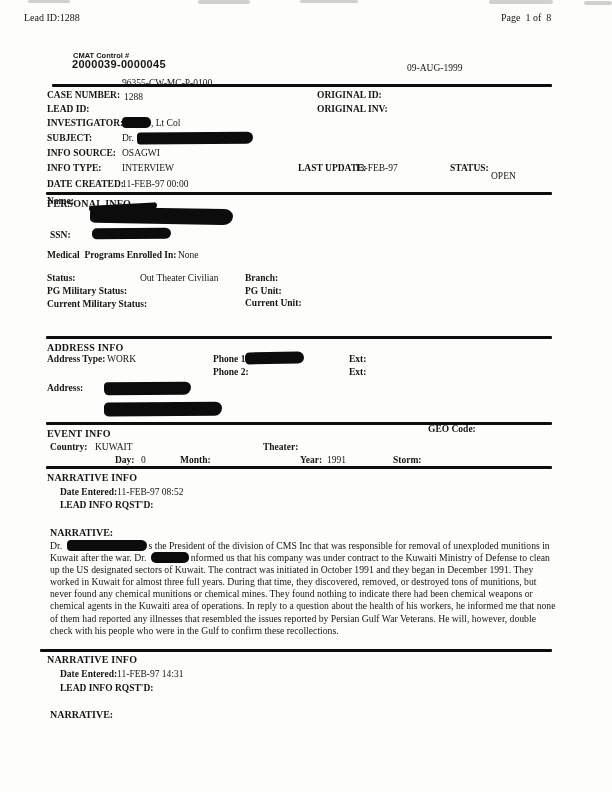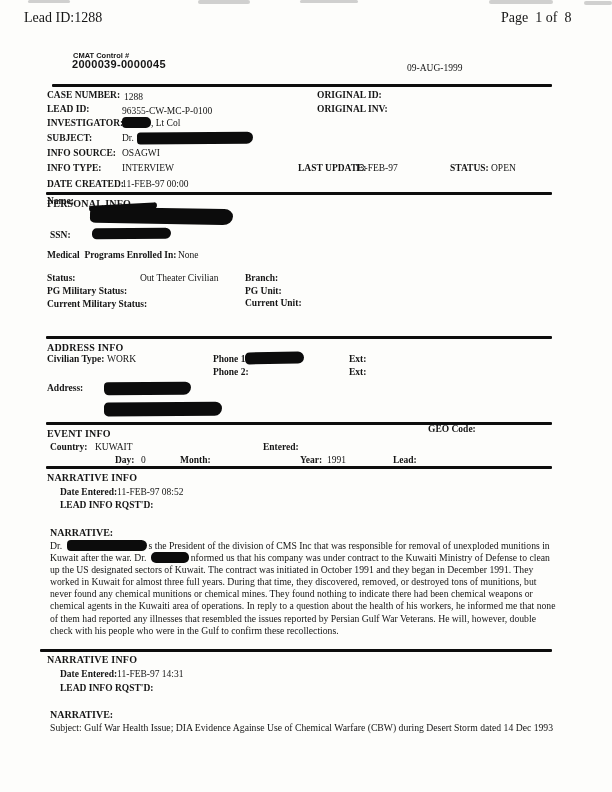--- a/index.html
+++ b/index.html
@@ -5,21 +5,21 @@
   html,body{margin:0;padding:0;background:#e8e8e8;}
   .page{
     position:relative;width:612px;height:792px;margin:0 auto;
     background:#fdfdfb;overflow:hidden;
     font-family:"Liberation Serif","DejaVu Serif",serif;
     color:#151515;
   }
   .t{position:absolute;white-space:pre;font-size:9.5px;line-height:11px;}
   .b{font-weight:bold;}
   .sec{font-weight:bold;font-size:10px;letter-spacing:.2px;}
-  .small{font-size:14px;}
+  .small{font-size:10px;}
   .sans{font-family:"Liberation Sans","DejaVu Sans",sans-serif;}
   .title{position:absolute;left:0;right:0;text-align:center;font-weight:bold;
          font-size:13.5px;letter-spacing:.8px;}
   .hr{position:absolute;background:#0d0d0d;border-radius:1px;}
   .redact{position:absolute;background:#0c0c0c;}
   .redact-in{display:inline-block;background:#0c0c0c;vertical-align:-2px;
              border-radius:5px;margin:0 2px;}
   .para{position:absolute;white-space:normal;font-size:9.7px;line-height:12.1px;
         text-align:left;}
   .artifact{position:absolute;background:#9a9a9a;opacity:.45;border-radius:2px;}
@@ -36,21 +36,21 @@
   <div class="artifact" style="left:584px;top:1px;width:28px;height:4px"></div>
 
   <div class="t small" style="left:24px;top:12px">Lead ID:1288</div>
   <div class="t small" style="left:501px;top:12px">Page  1 of  8</div>
   <div class="t sans b" style="left:73px;top:50px;font-size:7.5px">CMAT Control #</div>
   <div class="t sans b" style="left:72px;top:59px;font-size:11px;letter-spacing:.3px">2000039-0000045</div>
   <div class="t" style="left:407px;top:63px">09-AUG-1999</div>
   <div class="hr" style="left:52px;top:84px;width:500px;height:3px"></div>
 
   <div class="t b" style="left:47px;top:90px">CASE NUMBER:</div>
-  <div class="t" style="left:122px;top:106px">96355-CW-MC-P-0100</div>
+  <div class="t" style="left:122px;top:78px">96355-CW-MC-P-0100</div>
   <div class="t b" style="left:317px;top:90px">ORIGINAL ID:</div>
 
   <div class="t b" style="left:47px;top:104px">LEAD ID:</div>
   <div class="t" style="left:124px;top:92px">1288</div>
   <div class="t b" style="left:317px;top:104px">ORIGINAL INV:</div>
 
   <div class="t b" style="left:47px;top:118px">INVESTIGATOR:</div>
   <div class="redact" style="left:122px;top:117px;width:29px;height:11px;border-radius:4px 5px 5px 4px"></div>
   <div class="t" style="left:151px;top:118px">, Lt Col</div>
 
@@ -59,21 +59,21 @@
   <div class="redact" style="left:137px;top:132px;width:116px;height:12px;border-radius:5px 8px 9px 5px;transform:rotate(-.4deg)"></div>
 
   <div class="t b" style="left:47px;top:148px">INFO SOURCE:</div>
   <div class="t" style="left:122px;top:148px">OSAGWI</div>
 
   <div class="t b" style="left:47px;top:163px">INFO TYPE:</div>
   <div class="t" style="left:122px;top:163px">INTERVIEW</div>
   <div class="t b" style="left:298px;top:163px">LAST UPDATE:</div>
   <div class="t" style="left:355px;top:163px">13-FEB-97</div>
   <div class="t b" style="left:450px;top:163px">STATUS:</div>
-  <div class="t" style="left:491px;top:163px">OPEN</div>
+  <div class="t" style="left:491px;top:171px">OPEN</div>
 
   <div class="t b" style="left:47px;top:179px">DATE CREATED:</div>
   <div class="t" style="left:122px;top:179px">11-FEB-97 00:00</div>
 
   <div class="hr" style="left:46px;top:192px;width:506px;height:3px"></div>
 
   <div class="t sec" style="left:47px;top:198px">PERSONAL INFO</div>
   <div class="t b" style="left:47px;top:196px">Name:</div>
   <div class="redact" style="left:89px;top:204px;width:68px;height:6px;border-radius:3px;transform:rotate(-3deg)"></div>
   <div class="redact" style="left:90px;top:208px;width:143px;height:16px;border-radius:10px 12px 14px 8px / 8px 10px 12px 6px;transform:rotate(1deg)"></div>
@@ -89,59 +89,58 @@
 
   <div class="t b" style="left:47px;top:286px">PG Military Status:</div>
   <div class="t b" style="left:245px;top:286px">PG Unit:</div>
 
   <div class="t b" style="left:47px;top:299px">Current Military Status:</div>
   <div class="t b" style="left:245px;top:298px">Current Unit:</div>
 
   <div class="hr" style="left:46px;top:336px;width:506px;height:3px"></div>
 
   <div class="t sec" style="left:47px;top:342px">ADDRESS INFO</div>
-  <div class="t b" style="left:47px;top:354px">Civilian Type:</div>
+  <div class="t b" style="left:47px;top:354px">Address Type:</div>
   <div class="t" style="left:107px;top:354px">WORK</div>
   <div class="t b" style="left:213px;top:354px">Phone 1:</div>
   <div class="redact" style="left:245px;top:352px;width:59px;height:12px;border-radius:6px 8px 8px 6px;transform:rotate(-1deg)"></div>
   <div class="t b" style="left:349px;top:354px">Ext:</div>
 
   <div class="t b" style="left:213px;top:367px">Phone 2:</div>
   <div class="t b" style="left:349px;top:367px">Ext:</div>
 
   <div class="t b" style="left:47px;top:383px">Address:</div>
   <div class="redact" style="left:104px;top:382px;width:87px;height:13px;border-radius:5px 7px 9px 6px;transform:rotate(-.5deg)"></div>
   <div class="redact" style="left:104px;top:402px;width:118px;height:14px;border-radius:6px 9px 10px 6px;transform:rotate(-.4deg)"></div>
 
   <div class="hr" style="left:46px;top:422px;width:506px;height:3px"></div>
 
   <div class="t sec" style="left:47px;top:428px">EVENT INFO</div>
   <div class="t b" style="left:50px;top:442px">Country:</div>
   <div class="t" style="left:95px;top:442px">KUWAIT</div>
-  <div class="t b" style="left:263px;top:442px">Entered:</div>
+  <div class="t b" style="left:263px;top:442px">Theater:</div>
   <div class="t b" style="left:428px;top:424px">GEO Code:</div>
 
   <div class="t b" style="left:115px;top:455px">Day:</div>
   <div class="t" style="left:141px;top:455px">0</div>
   <div class="t b" style="left:180px;top:455px">Month:</div>
   <div class="t b" style="left:300px;top:455px">Year:</div>
   <div class="t" style="left:327px;top:455px">1991</div>
-  <div class="t b" style="left:393px;top:455px">Lead:</div>
+  <div class="t b" style="left:393px;top:455px">Storm:</div>
 
   <div class="hr" style="left:46px;top:466px;width:506px;height:3px"></div>
 
   <div class="t sec" style="left:47px;top:472px">NARRATIVE INFO</div>
   <div class="t" style="left:60px;top:487px"><span class="b">Date Entered:</span><span>11-FEB-97 08:52</span></div>
   <div class="t b" style="left:60px;top:500px">LEAD INFO RQST'D:</div>
 
 
   <div class="t b" style="left:50px;top:527px;font-size:10px">NARRATIVE:</div>
   <div class="para" style="left:50px;top:540px;width:508px"><span>Dr. </span><span class="redact-in" style="width:80px;height:11px;border-radius:5px 7px 7px 5px"></span><span>s the President of the division of CMS Inc that was responsible for removal of unexploded munitions in Kuwait after the war.  Dr. </span><span class="redact-in" style="width:38px;height:11px"></span><span>nformed us that his company was under contract to the Kuwaiti Ministry of Defense to clean up the US designated sectors of Kuwait.  The contract was initiated in October 1991 and they began in December 1991.  They worked in Kuwait for almost three full years.  During that time, they discovered, removed, or destroyed tons of munitions, but never found any chemical munitions or chemical mines.  They found nothing to indicate there had been chemical weapons or chemical agents in the Kuwaiti area of operations.  In reply to a question about the health of his workers, he informed me that none of them had reported any illnesses that resembled the issues reported by Persian Gulf War Veterans.  He will, however, double check with his people who were in the Gulf to confirm these recollections.</span></div>
 
   <div class="hr" style="left:40px;top:649px;width:512px;height:3px"></div>
 
   <div class="t sec" style="left:47px;top:654px">NARRATIVE INFO</div>
   <div class="t" style="left:60px;top:669px"><span class="b">Date Entered:</span><span>11-FEB-97 14:31</span></div>
   <div class="t b" style="left:60px;top:683px">LEAD INFO RQST'D:</div>
   <div class="t b" style="left:50px;top:709px;font-size:10px">NARRATIVE:</div>
-  <div class="para" style="left:50px;top:722px;width:505px">Subject:  Gulf War Health Issue; DIA Evidence Againse Use of Chemical Warfare (CBW) during Desert Storm dated 14 Dec 1993</div>
 
 </div>
 
 </body></html>

